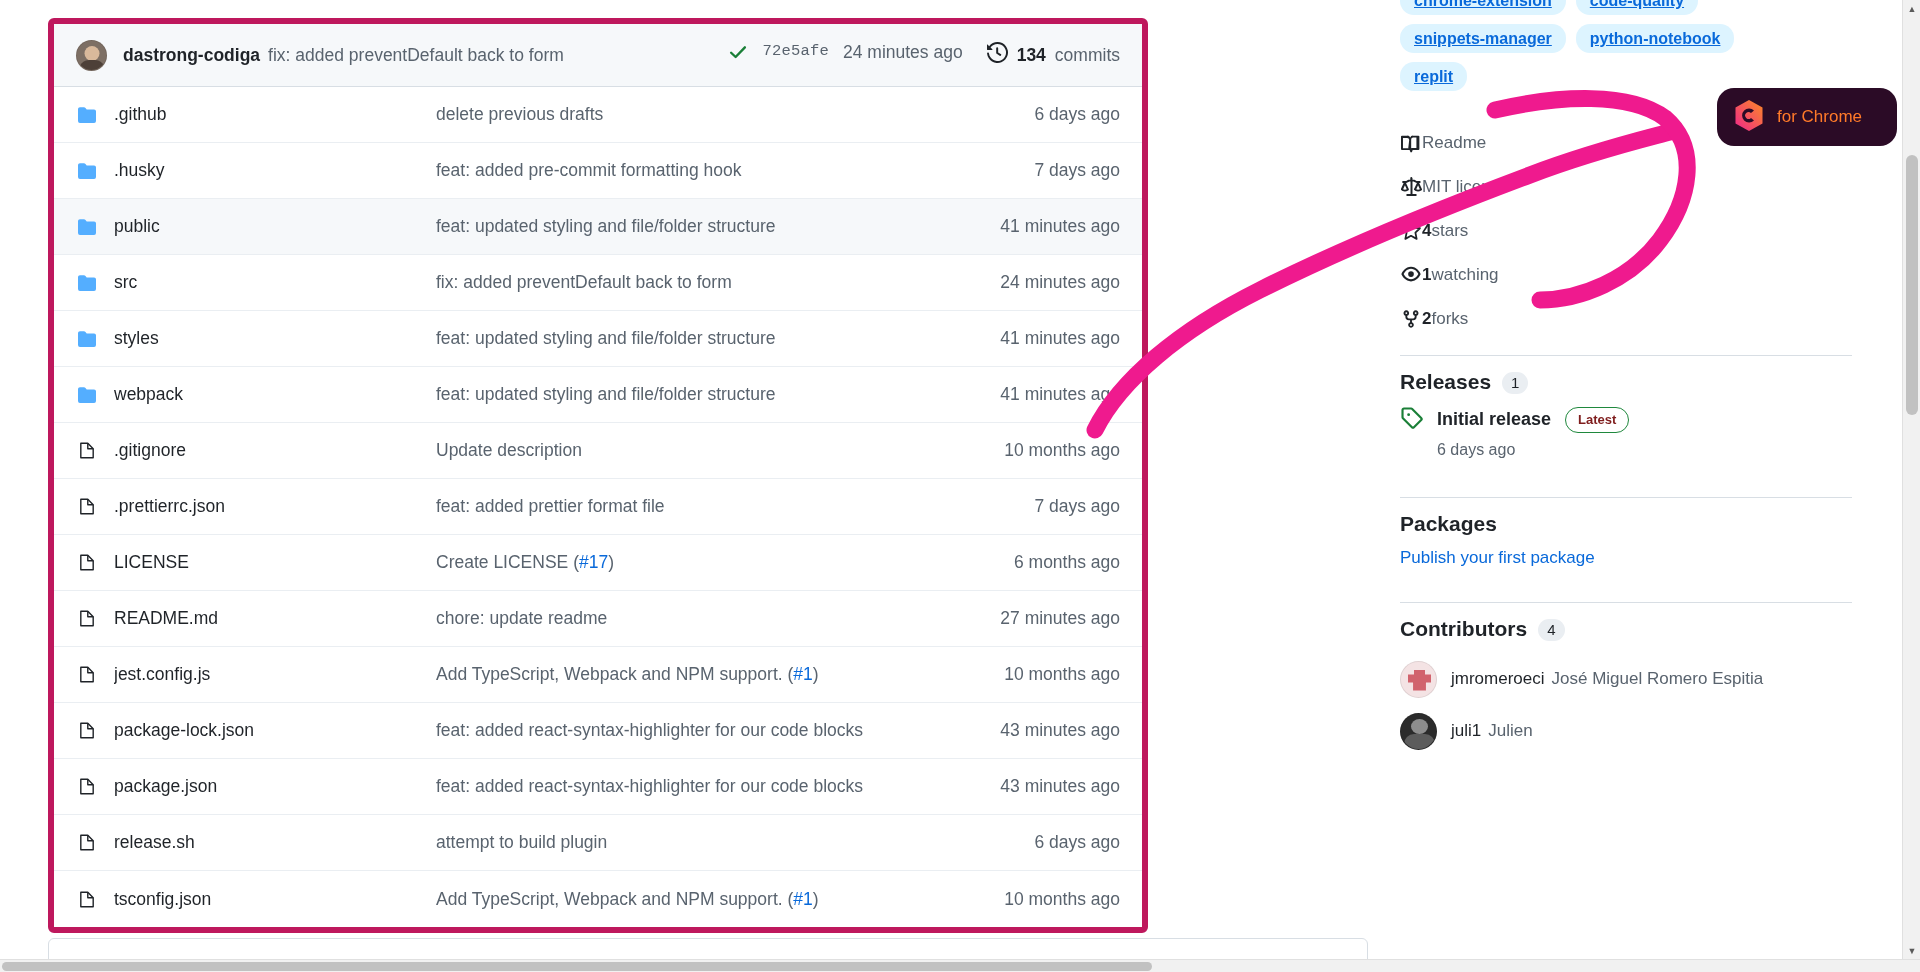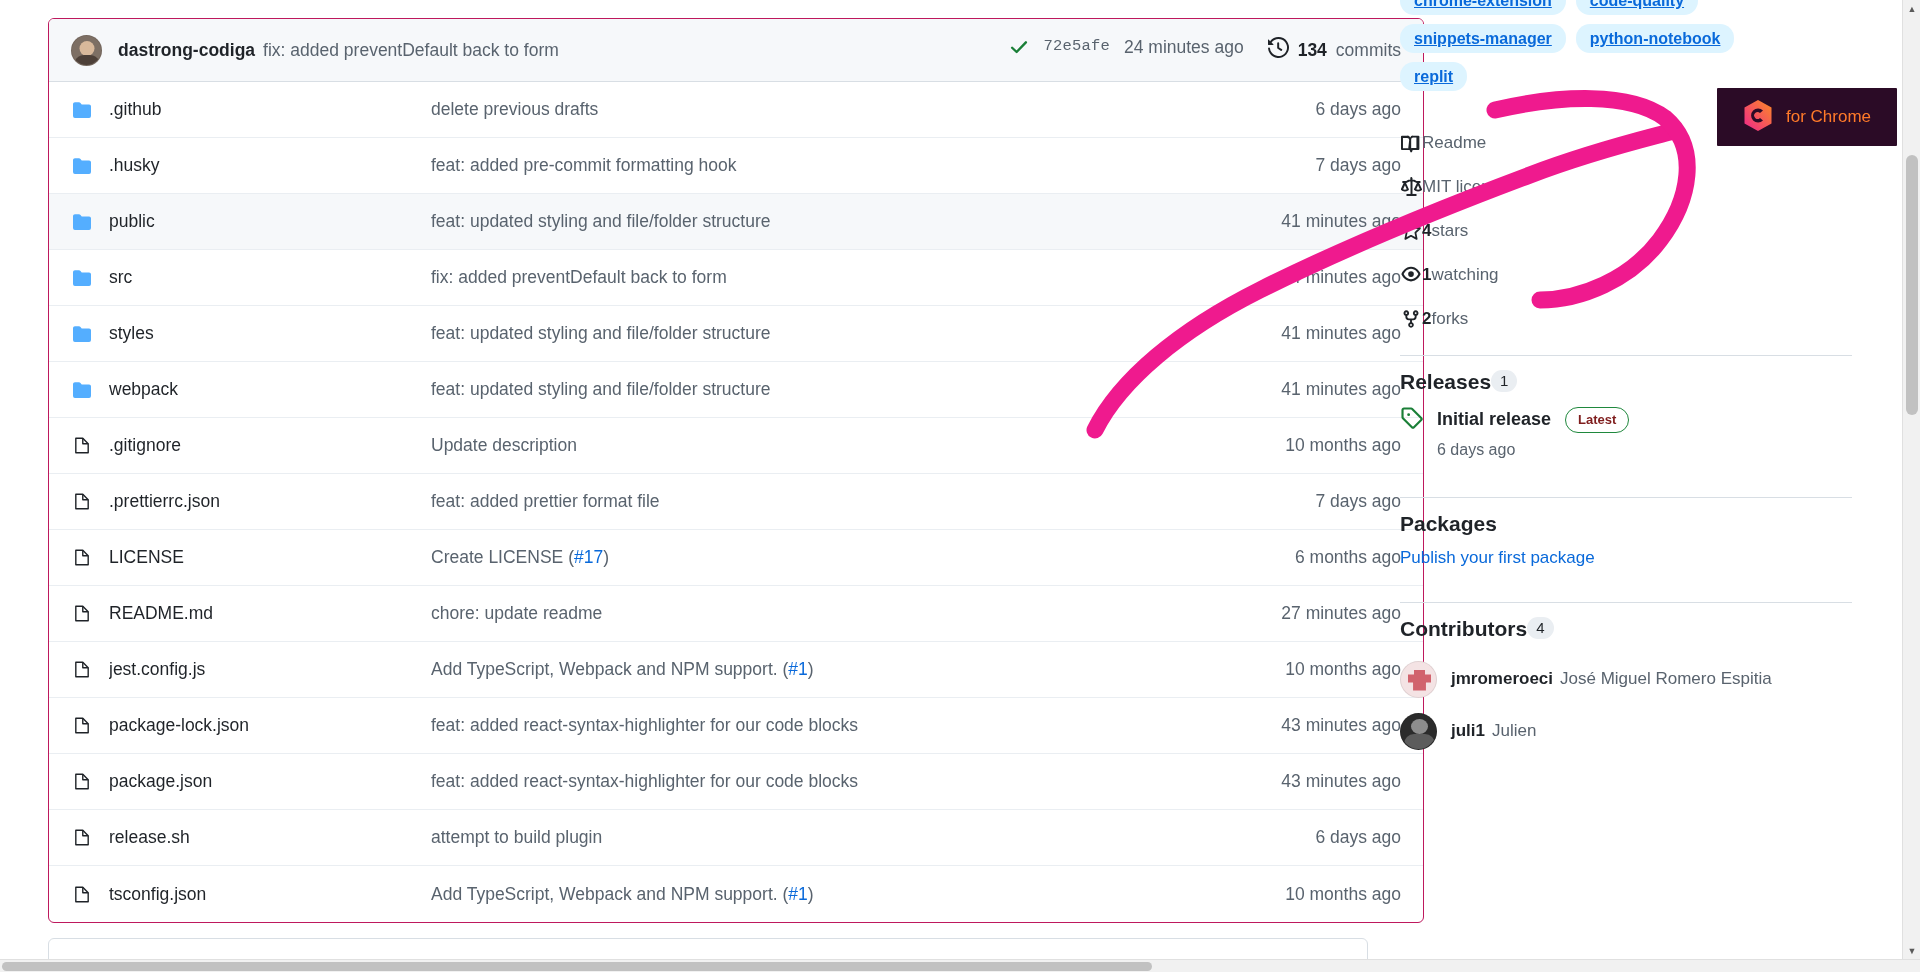--- a/index.html
+++ b/index.html
@@ -9,22 +9,22 @@
     font-family: "Liberation Sans", sans-serif;
     overflow: hidden;
   }
   #root { position: relative; width: 1920px; height: 972px; background:#fff; }
 
   
   .page { position:absolute; left:0; top:0; width:1907px; height:960px; }
 
   
   .filecard {
-    position:absolute; left:48px; top:18px; width:1376px;
-    border:1px solid #be185d; border-radius:6px; overflow:hidden;
+    position:absolute; left:48px; top:18px; width:1100px;
+    border:6px solid #be185d; border-radius:6px; overflow:hidden;
     background:#fff;
   }
   .commit-bar {
     display:flex; align-items:center;
     height:63px; background:#f6f8fa;
     border-bottom:1px solid #d8dee4;
     padding:0 22px 0 22px;
   }
   .avatar-sm {
     width:31px; height:31px; border-radius:50%;
@@ -103,21 +103,21 @@
   .meta-row{
     display:flex; align-items:center; 
     height:44px; font-size:17px; color:#59636e;
   }
   .meta-row .mi{ width:22px; flex:none; display:flex; align-items:center; justify-content:center; }
   .meta-row b{ color:#1f2328; font-weight:600; }
 
   .divider{ width:452px; height:1px; background:#d8dee4; margin:14px 0; }
 
   .sec-title{
-    display:flex; align-items:flex-start; gap:0;
+    display:flex; align-items:flex-end; gap:11px;
     font-size:21px; font-weight:700; color:#1f2328;
     margin-bottom:12px;
   }
   .counter{
     background:#eaeef2; color:#1f2328; font-size:15px; font-weight:500;
     border-radius:12px; padding:2px 9px; line-height:18px;
   }
   .release-row{ display:flex; align-items:center; gap:14px; }
   .release-name{ font-size:18px; font-weight:700; color:#1f2328; }
   .latest-pill{
@@ -142,29 +142,29 @@
   }
   .av-ju{ background:#2b2b2b; }
   .av-ju::before{
     content:""; position:absolute; left:10px; top:5px; width:17px; height:15px;
     border-radius:50%; background:#8d8d8d;
   }
   .av-ju::after{
     content:""; position:absolute; left:3px; top:20px; width:31px; height:18px;
     border-radius:10px 10px 0 0; background:#5c5c5c;
   }
-  .contrib-login{ font-size:17px; font-weight:700; color:#1f2328; }
+  .contrib-login{ font-size:17px; font-weight:400; color:#1f2328; }
   .contrib-name{ font-size:17px; color:#59636e; margin-left:7px; }
   .contrib-text{ white-space:nowrap; }
 
   
   .codiga-btn{
     position:absolute; left:1717px; top:88px; width:180px; height:58px;
-    background:#2b0b26; border-radius:1px;
-    display:flex; align-items:center; gap:13px; padding-left:26px;
+    background:#2b0b26; border-radius:17px;
+    display:flex; align-items:center; gap:13px; padding-left:17px;
   }
   .codiga-label{ color:#ff7a29; font-size:17px; font-weight:500; }
 
   
   .annotation{ position:absolute; left:0; top:0; width:1920px; height:972px; pointer-events:none; }
 
   
   .vscroll{
     position:absolute; right:0; top:0; width:18px; height:960px; background:#f1f1f1;
     border-left:1px solid #e0e0e0;

